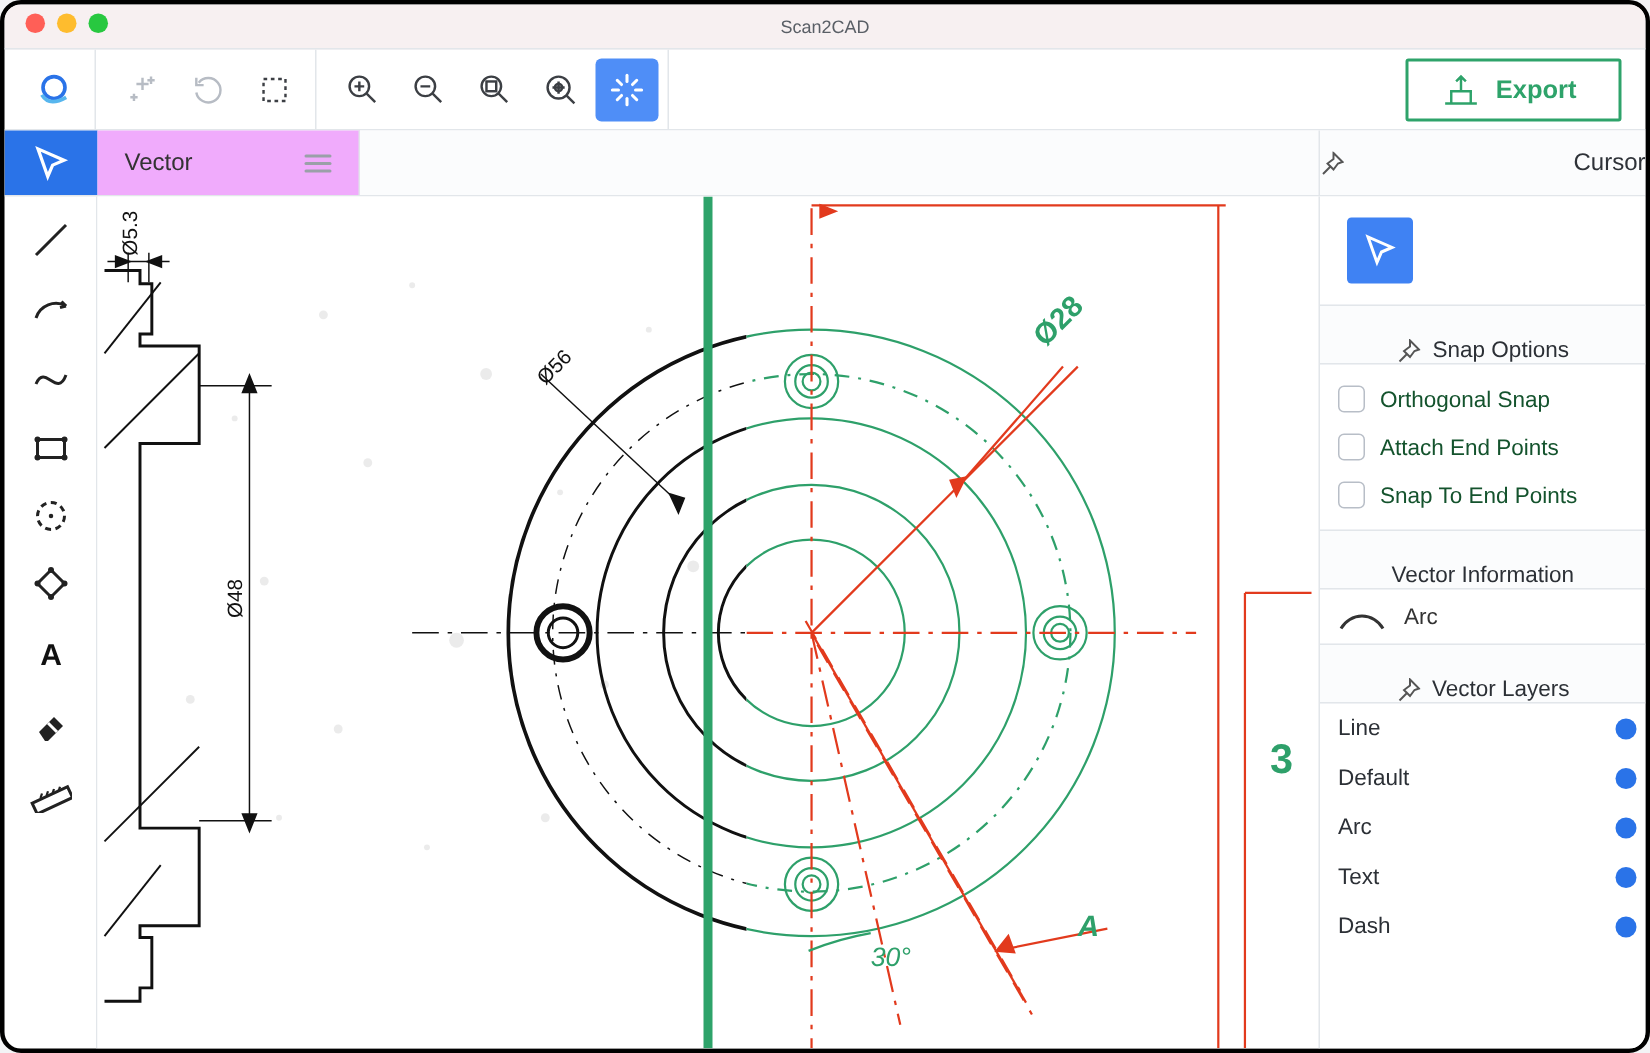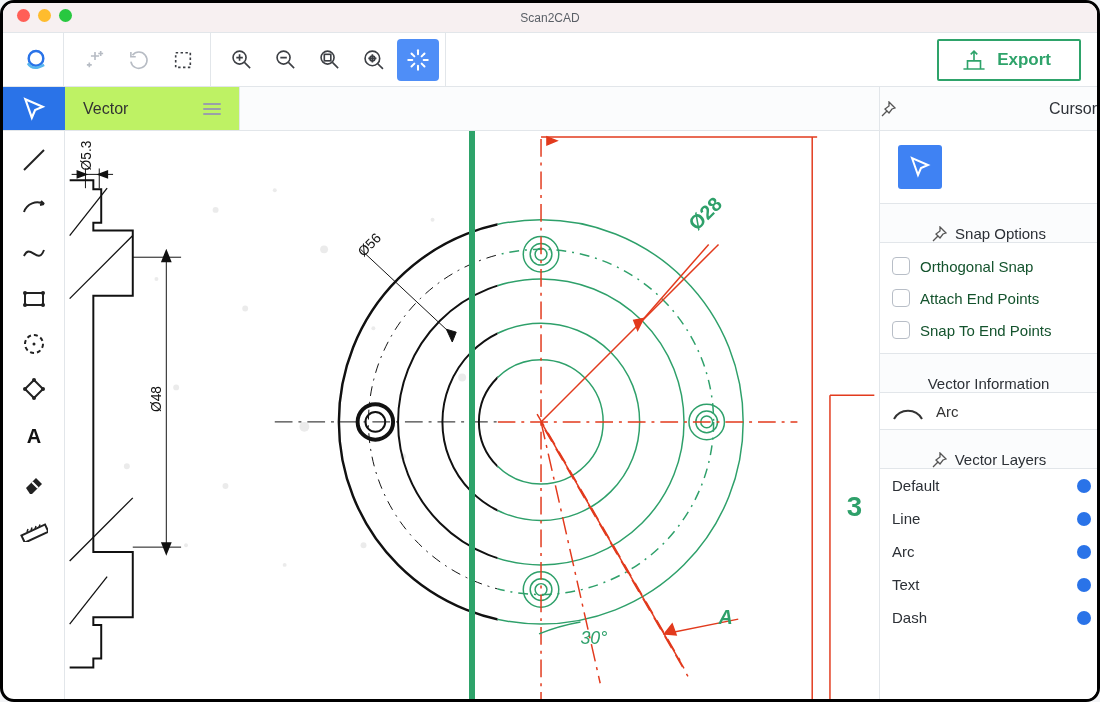--- a/index.html
+++ b/index.html
@@ -28,21 +28,21 @@
   .tb-btn{width:42px;height:42px;display:flex;align-items:center;justify-content:center;border-radius:4px;}
   .tb-btn.active{background:#4f8ef7;}
   .tb-btn svg{width:26px;height:26px;}
   .spacer{flex:1;}
   .export-btn{display:flex;align-items:center;gap:10px;border:2px solid var(--brand);color:var(--brand);font-weight:600;padding:8px 28px 8px 22px;border-radius:2px;margin-right:10px;font-size:17px;}
   .export-btn svg{width:26px;height:22px;}
   
   .subbar{height:44px;display:flex;align-items:stretch;border-bottom:1px solid var(--border);}
   .side-active{width:62px;display:flex;align-items:center;justify-content:center;background:#2a73e8;}
   .side-active svg{width:26px;height:26px;}
-  .tab{position:relative;width:175px;display:flex;align-items:center;padding:0 18px;font-size:16px;color:#333;border-right:1px solid var(--border);background:#bef264;border-bottom:none;margin-right:-1px;}
+  .tab{position:relative;width:175px;display:flex;align-items:center;padding:0 18px;font-size:16px;color:#333;border-right:1px solid var(--border);background:#f0abfc;border-bottom:none;margin-right:-1px;}
   .tab::before,.tab::after{display:none;}
   .tab .ham{margin-left:auto;width:18px;height:12px;display:flex;flex-direction:column;justify-content:space-between;}
   .tab .ham i{height:2px;background:#9aa0a8;border-radius:1px;}
   .sub-rest{flex:1;background:var(--panel);}
   .cursor-label{width:218px;display:flex;align-items:center;justify-content:space-between;gap:10px;border-left:1px solid var(--border);background:var(--panel);font-size:16px;color:#2e3238;font-weight:500;}
   .pin{width:16px;height:16px;}
   
   .main{flex:1;display:flex;min-height:0;}
   .left-tools{width:62px;border-right:1px solid var(--border);display:flex;flex-direction:column;align-items:center;padding:8px 0;gap:4px;}
   .lt-btn{width:44px;height:42px;display:flex;align-items:center;justify-content:center;border-radius:4px;}
@@ -431,25 +431,25 @@
       </div>
 
       <div class="section-head">
         <svg class="pin" viewBox="0 0 16 16">
             <path d="M9 1l6 6-3 1-3 4-2-2-5 5 5-5-2-2 4-3z" fill="none" stroke="#555" stroke-width="1.3"></path>
           </svg>
         <span>Vector Layers</span>
       </div>
       <div class="layers">
         <div class="layer">
-            <span>Default</span>
+            <span>Line</span>
             <span class="dot"></span>
           </div>
         <div class="layer">
-            <span>Line</span>
+            <span>Default</span>
             <span class="dot"></span>
           </div>
         <div class="layer">
             <span>Arc</span>
             <span class="dot"></span>
           </div>
         <div class="layer">
             <span>Text</span>
             <span class="dot"></span>
           </div>

